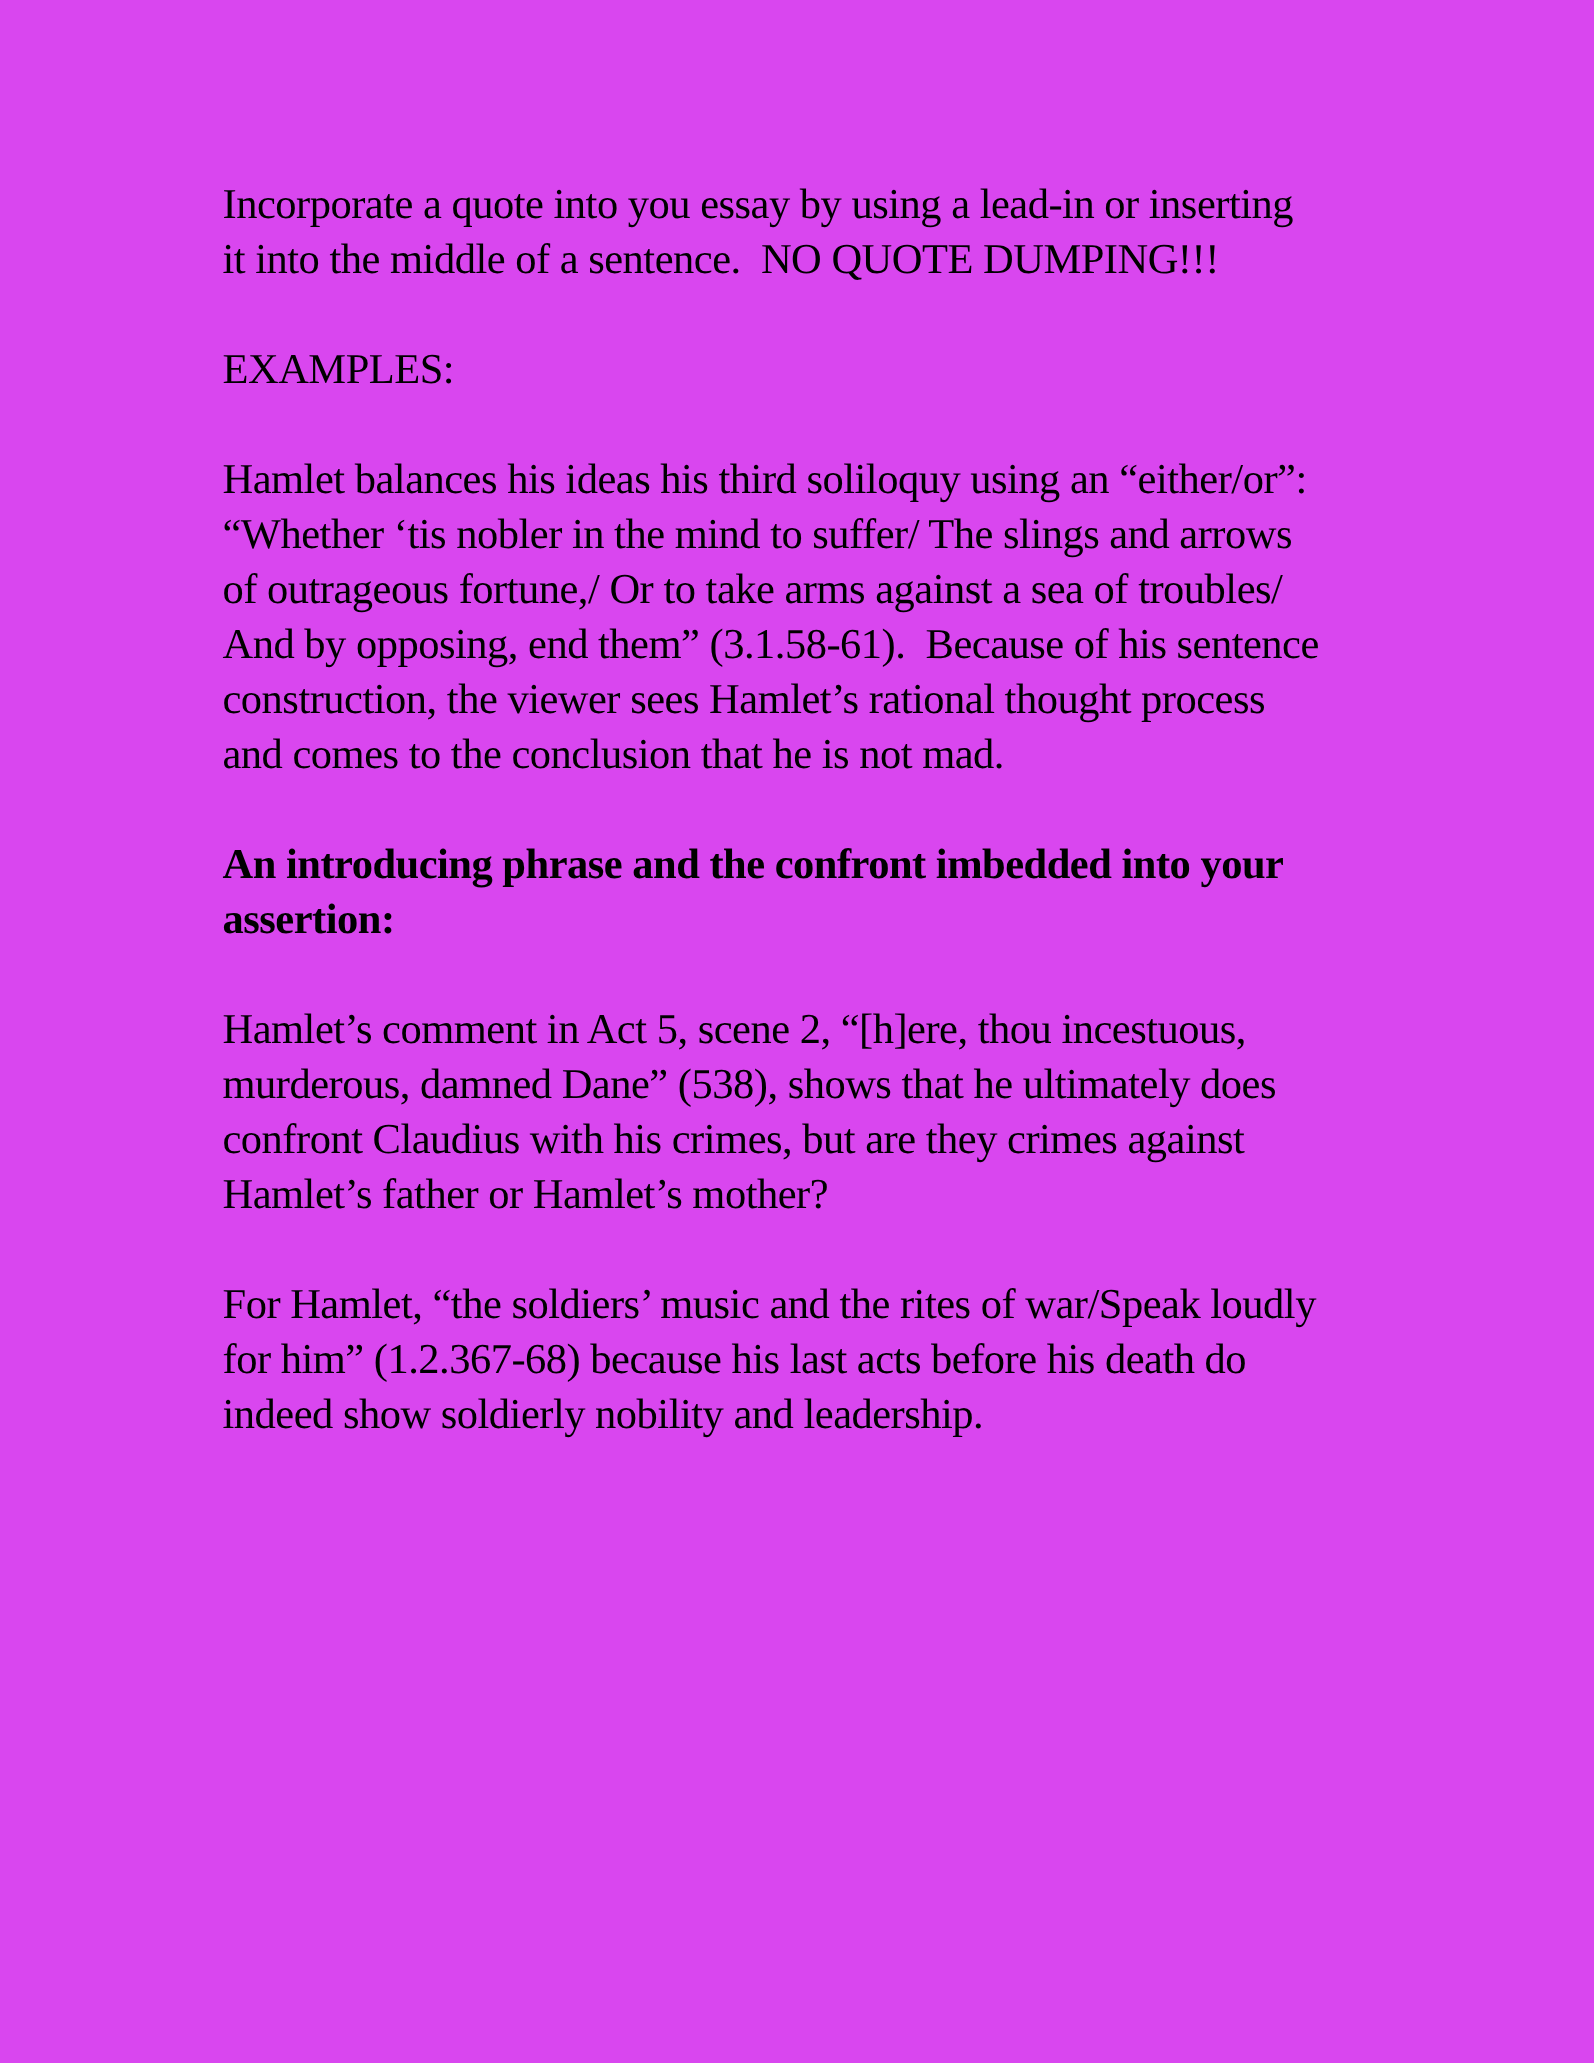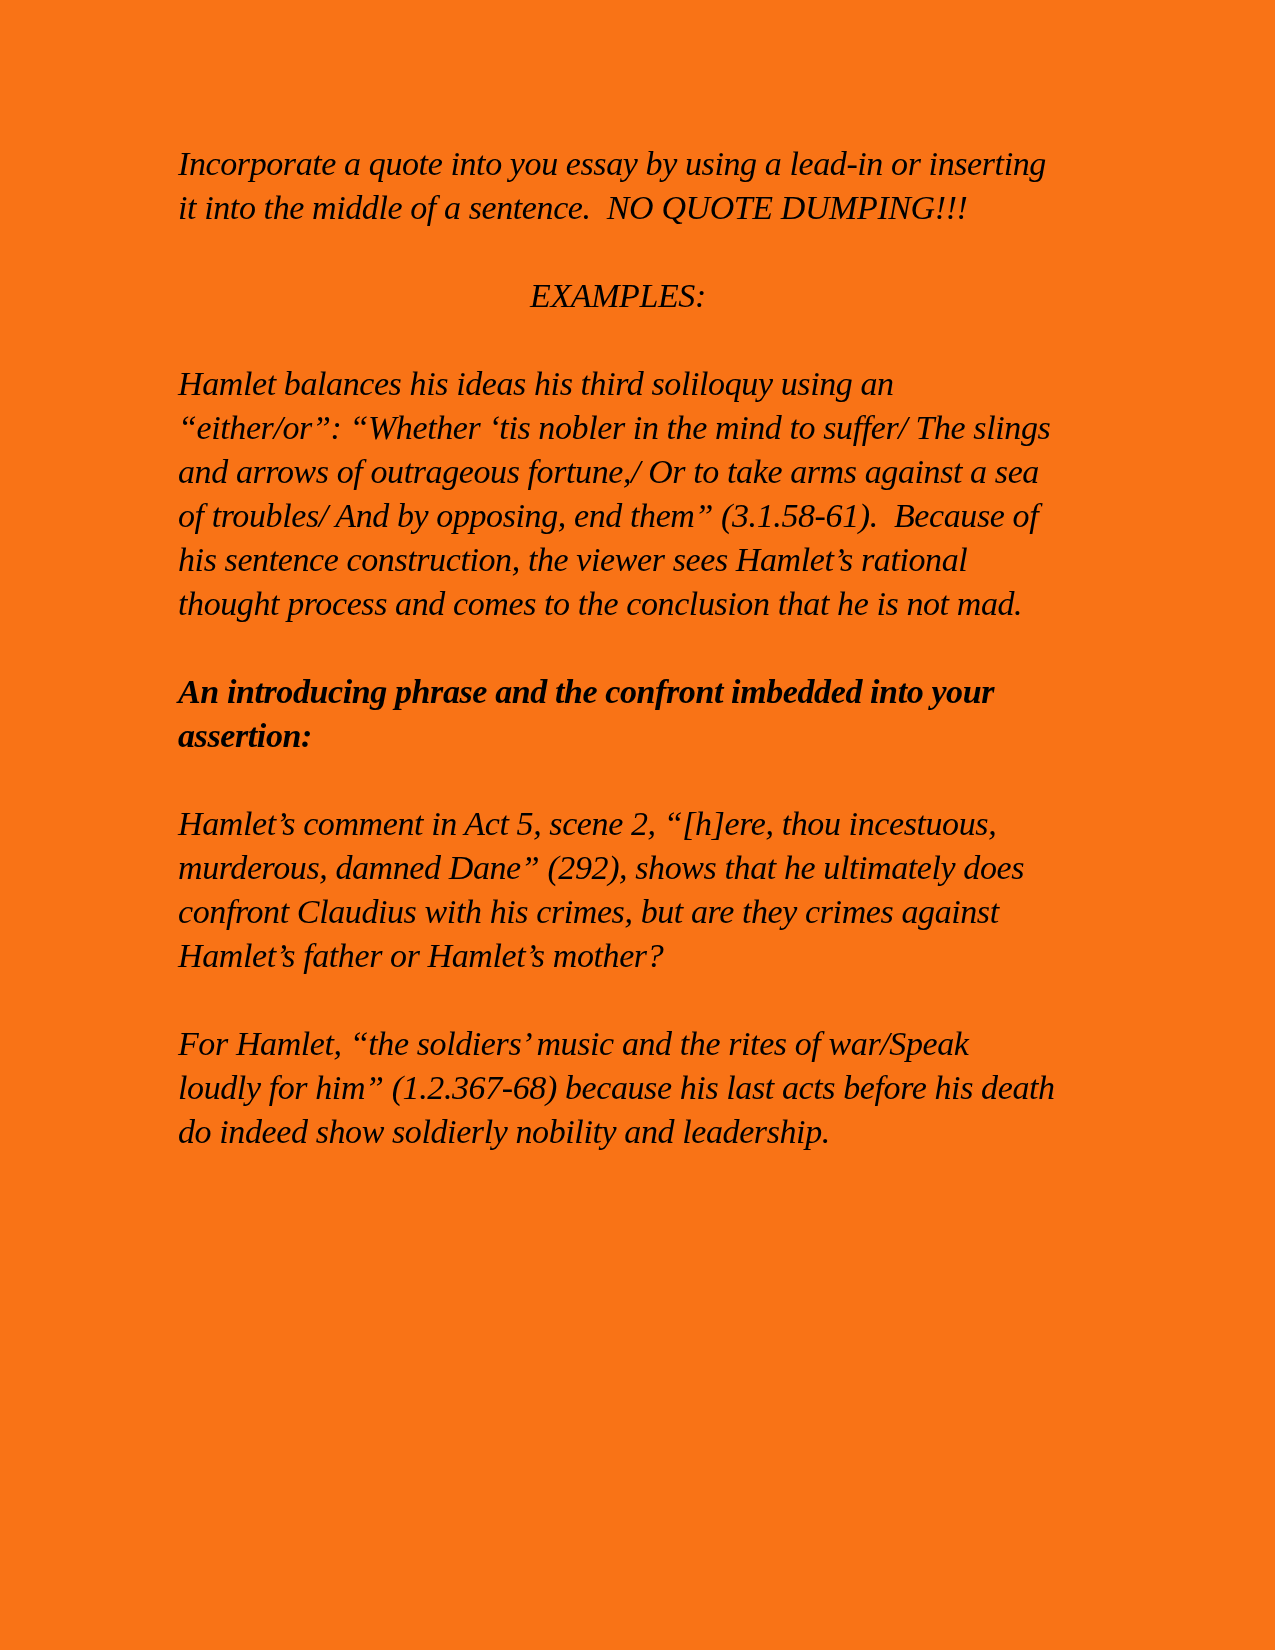--- a/index.html
+++ b/index.html
@@ -13,55 +13,53 @@
     position: relative;
     font-family: "Liberation Serif", serif;
     color: #000000;
   }
   .page {
     position: absolute;
     top: 0;
     left: 0;
     width: 1275px;
     height: 1650px;
-    background: #f97316;
+    background: #d946ef;
     box-sizing: border-box;
     padding: 142px 16px 0 178px;
-    font-style: italic;
   }
   .content {
     width: 880px;
   }
   .para, .heading {
     font-size: 34px;
     line-height: 44px;
     letter-spacing: -0.4px;
     margin: 0 0 44px 0;
     white-space: pre-wrap; 
   }
   .heading {
     font-weight: bold;
   }
   .centered {
-    text-align: center;
   }
 </style>
 </head>
 <body>
 
 <div class="page">
   <div class="content">
 
     <p class="para">Incorporate a quote into you essay by using a lead-in or inserting it into the middle of a sentence.  NO QUOTE DUMPING!!!</p>
 
     <p class="para centered">EXAMPLES:</p>
 
 
     <p class="para">Hamlet balances his ideas his third soliloquy using an “either/or”: “Whether ‘tis nobler in the mind to suffer/ The slings and arrows of outrageous fortune,/ Or to take arms against a sea of troubles/ And by opposing, end them” (3.1.58-61).  Because of his sentence construction, the viewer sees Hamlet’s rational thought process and comes to the conclusion that he is not mad.</p>
 
     <h2 class="heading">An introducing phrase and the confront imbedded into your assertion:</h2>
 
-    <p class="para">Hamlet’s comment in Act 5, scene 2, “[h]ere, thou incestuous, murderous, damned Dane” (292), shows that he ultimately does confront Claudius with his crimes, but are they crimes against Hamlet’s father or Hamlet’s mother?</p>
+    <p class="para">Hamlet’s comment in Act 5, scene 2, “[h]ere, thou incestuous, murderous, damned Dane” (538), shows that he ultimately does confront Claudius with his crimes, but are they crimes against Hamlet’s father or Hamlet’s mother?</p>
 
     <p class="para">For Hamlet, “the soldiers’ music and the rites of war/Speak loudly for him” (1.2.367-68) because his last acts before his death do indeed show soldierly nobility and leadership.</p>
 
   </div>
 </div>
 
 </body></html>

